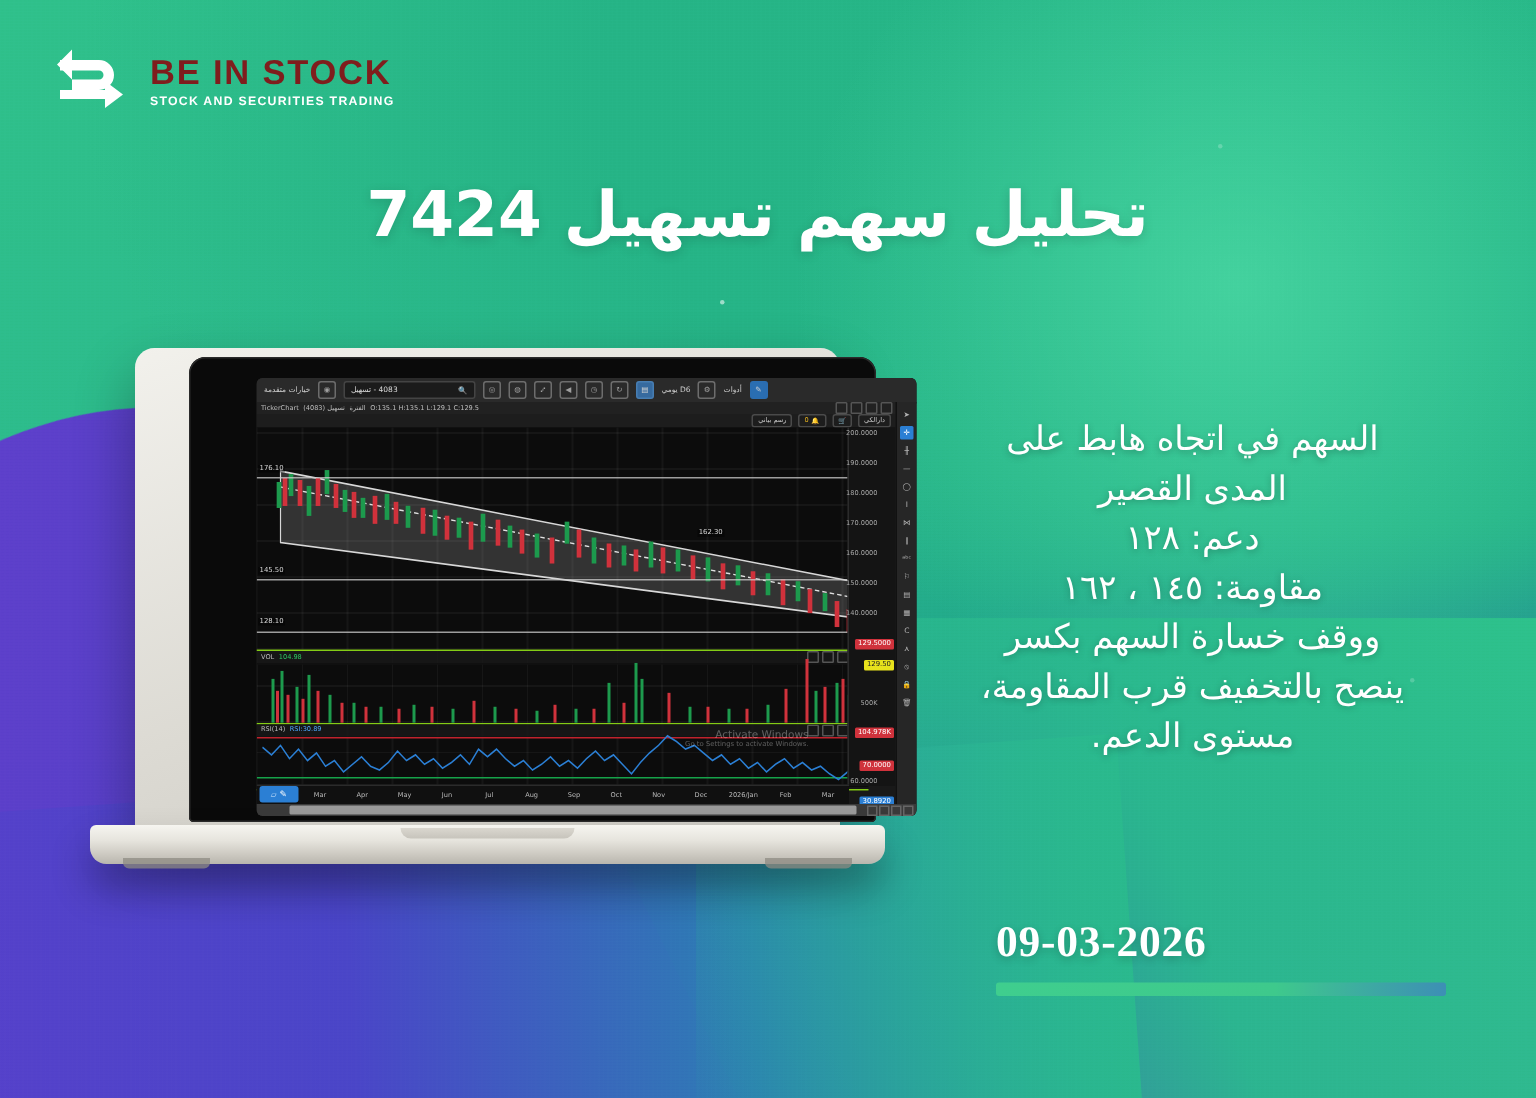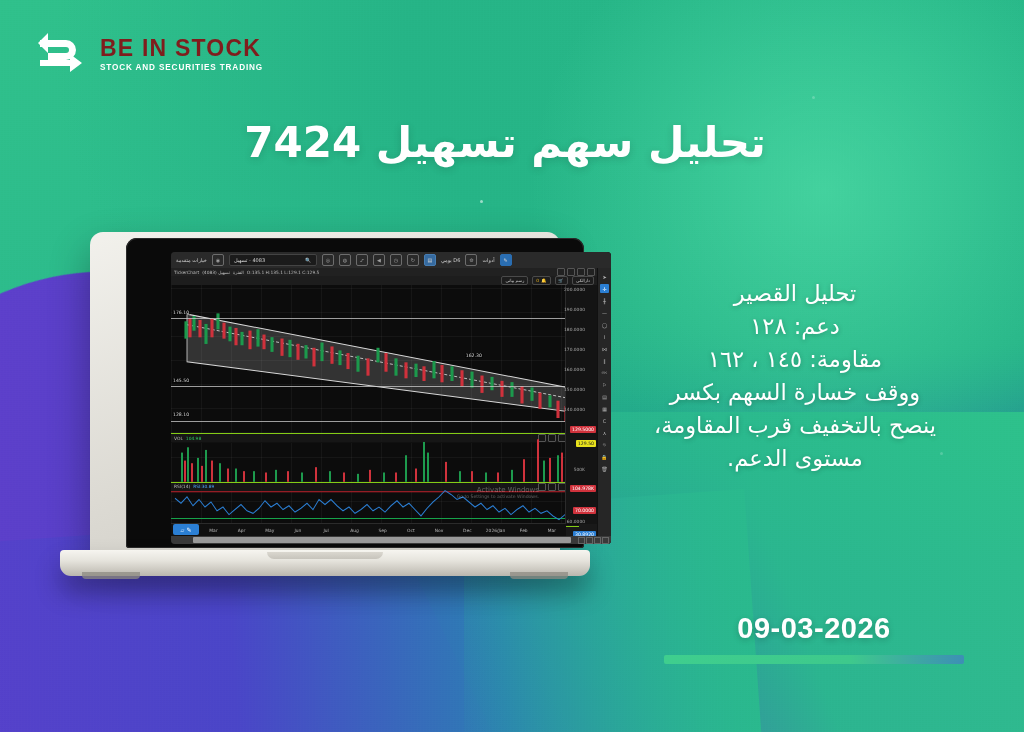--- a/index.html
+++ b/index.html
@@ -48,21 +48,21 @@
     text-shadow:0 2px 8px rgba(0,0,0,.14);letter-spacing:0px;}
 
   
   .copy{position:absolute;right:38px;top:278px;width:382px;text-align:center;
     direction:rtl;color:#ffffff;font-size:22.5px;line-height:1.42;
     font-family:"DejaVu Sans","Liberation Sans",sans-serif;
     text-shadow:0 1px 5px rgba(0,0,0,.25);}
   .copy p{margin:0 0 1px 0;}
 
   
-  .date-wrap{position:absolute;right:60px;bottom:68px;width:300px;text-align:center;}
+  .date-wrap{position:absolute;right:60px;bottom:68px;width:300px;text-align:left;font-family:Liberation Serif, serif;}
   .date-text{color:#fff;font-size:29px;font-weight:bold;letter-spacing:.5px;
     text-shadow:0 2px 6px rgba(0,0,0,.2);}
   .date-rule{margin-top:10px;height:9px;border-radius:2px;
     background:linear-gradient(90deg,#3fce8e 0%,#3ec98c 62%,#3d8fb5 100%);}
 
   
   .laptop{position:absolute;left:60px;top:232px;width:530px;height:358px;}
   .lid{position:absolute;left:30px;top:0;width:470px;height:322px;
     background:linear-gradient(160deg,#f2f1ec 0%,#dcdad3 55%,#cbc9c2 100%);
     border-radius:13px 13px 4px 4px;
@@ -172,21 +172,22 @@
     </div>
     <div class="logo-text">
       <div class="logo-title">BE IN STOCK</div>
       <div class="logo-sub">STOCK AND SECURITIES TRADING</div>
     </div>
   </div>
 
   <div class="headline">تحليل سهم تسهيل 7424</div>
 
   <div class="copy">
-    <p>تحليل القصير</p>
+    <p>السهم في اتجاه هابط على</p>
+    <p>المدى القصير</p>
     <p>دعم: ١٢٨</p>
     <p>مقاومة: ١٤٥ ، ١٦٢</p>
     <p>ووقف خسارة السهم بكسر</p>
     <p>ينصح بالتخفيف قرب المقاومة،</p>
     <p>مستوى الدعم.</p>
   </div>
 
   <div class="date-wrap">
     <div class="date-text">09-03-2026</div>
     <div class="date-rule"></div>

